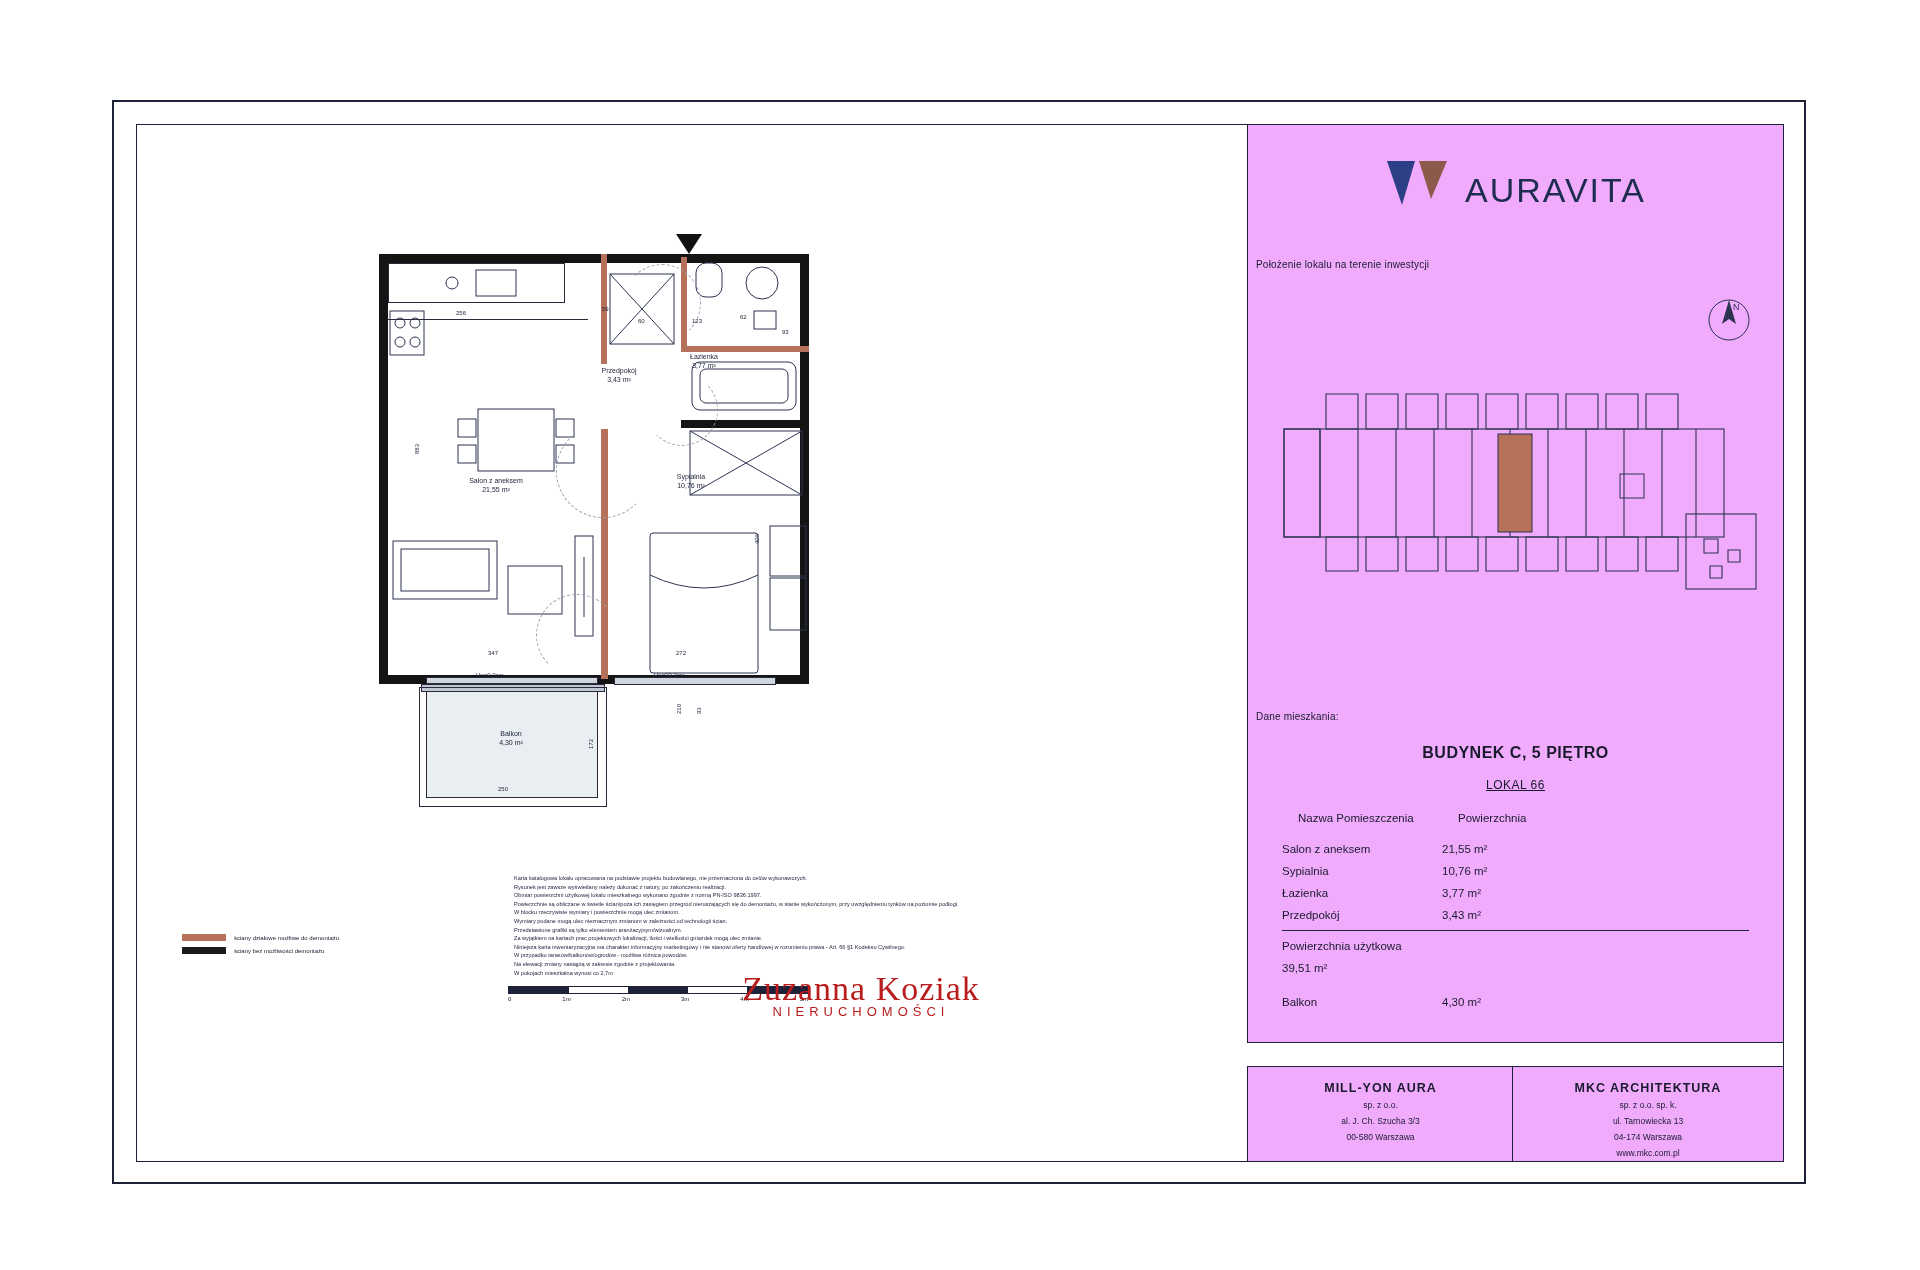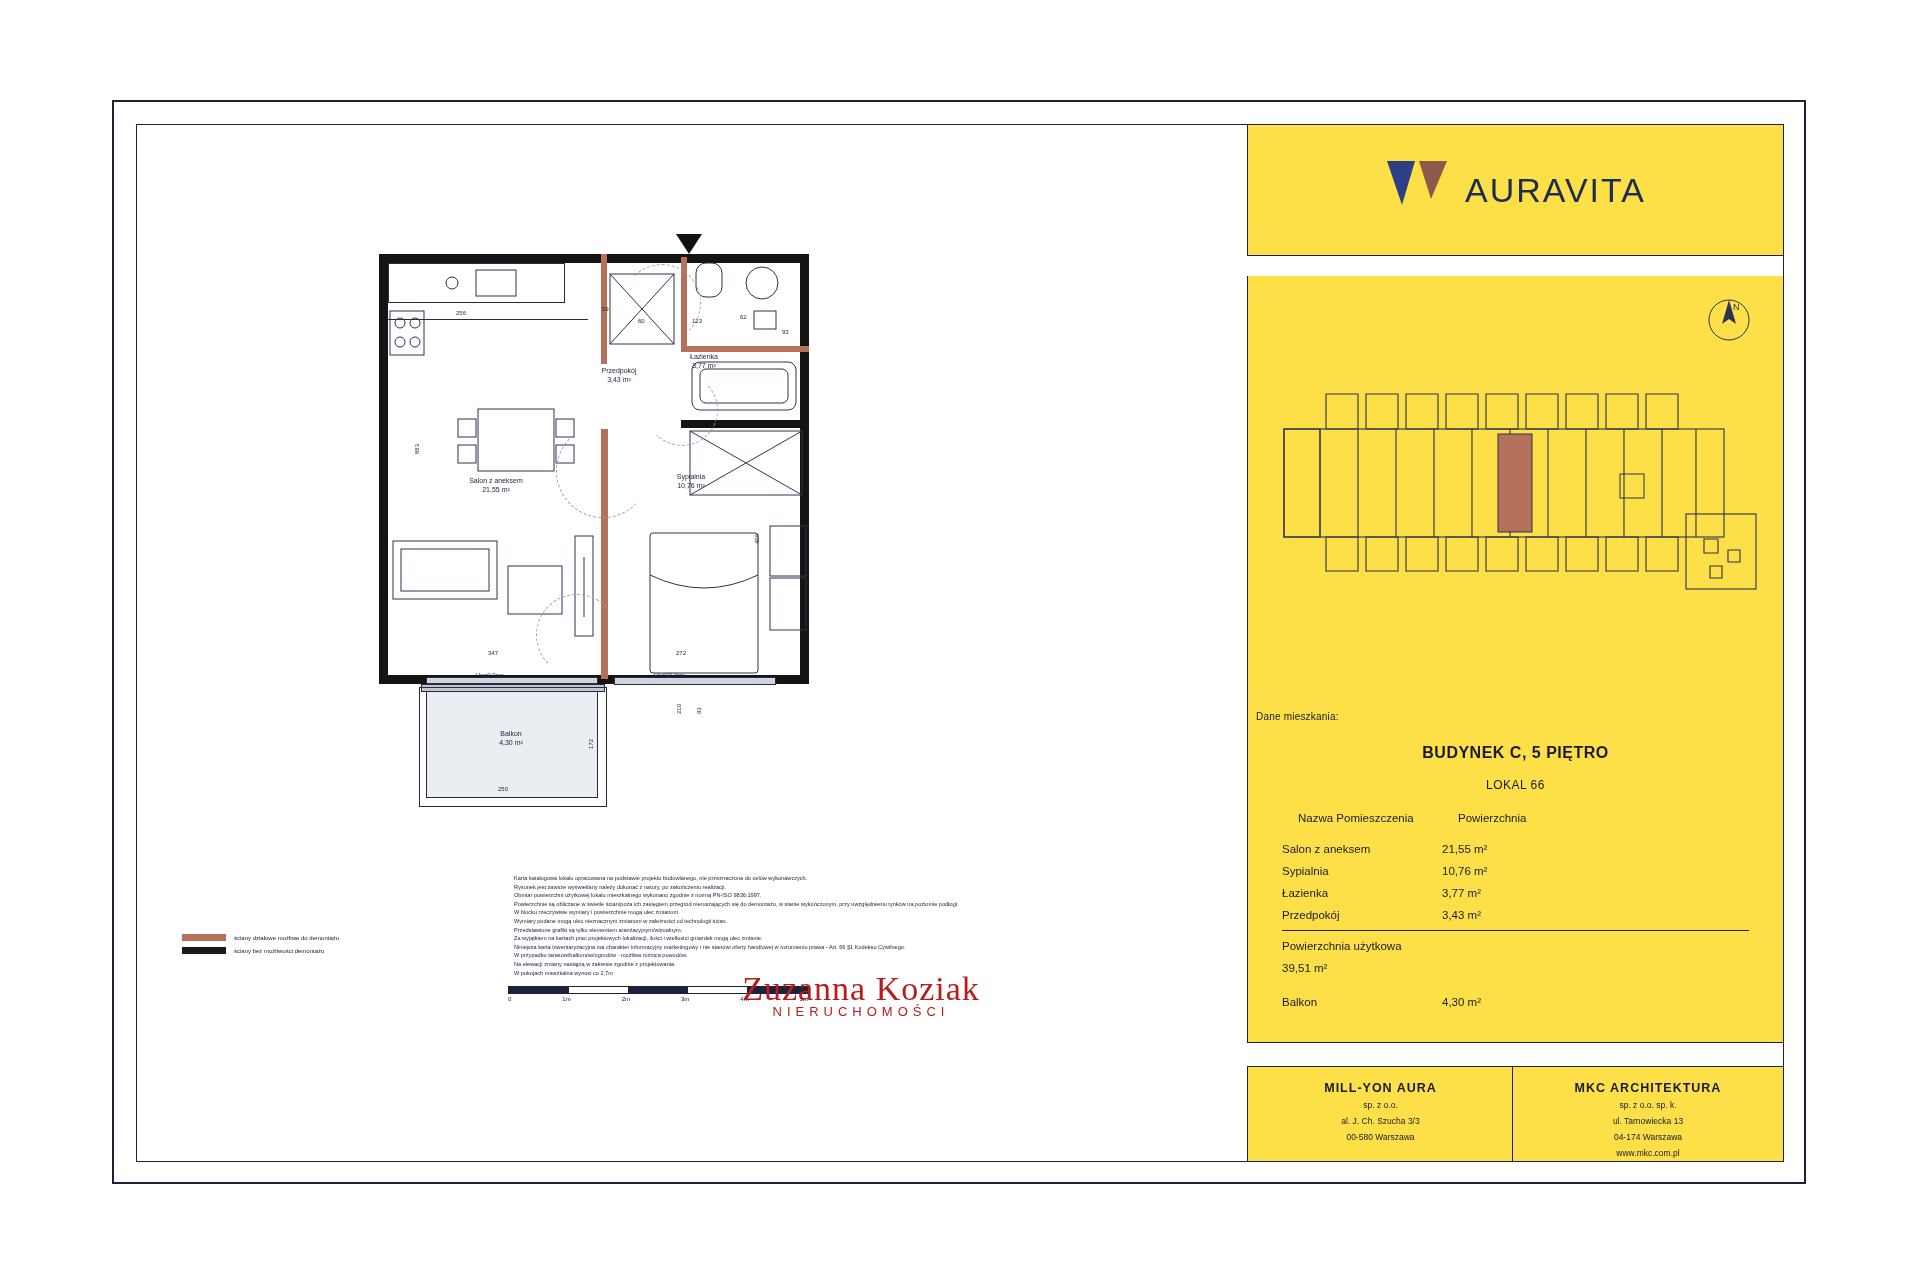--- a/index.html
+++ b/index.html
@@ -5,42 +5,42 @@
   html,body{margin:0;padding:0;background:#ffffff;}
   body{width:1920px;height:1270px;font-family:"Liberation Sans",sans-serif;color:#1a1a2e;position:relative;overflow:hidden;}
   .sheet{position:absolute;left:112px;top:100px;width:1690px;height:1080px;border:2px solid #1d2238;background:#fff;}
   .inner-frame{position:absolute;left:22px;top:22px;width:1646px;height:1036px;border:1px solid #1d2238;}
 
   
   .left-panel{position:absolute;left:22px;top:22px;width:1110px;height:1036px;border-right:0;}
   .drawing{position:absolute;left:0;top:0;width:1110px;height:1036px;}
 
   
-  .rblock{position:absolute;border:1px solid #1d2238;background:#fde047;}
+  .rblock{position:absolute;border:1px solid #1d2238;background:#f0abfc;}
   .logo-block{left:1133px;top:22px;width:535px;height:130px;}
   .loc-label{left:1133px;top:152px;width:535px;height:22px;border-top:0;}
   .loc-block{left:1133px;top:174px;width:535px;height:430px;border-top:0;}
   .data-label{left:1133px;top:604px;width:535px;height:22px;border-top:0;}
   .data-block{left:1133px;top:626px;width:535px;height:314px;border-top:0;}
   .firm1{left:1133px;top:964px;width:265px;height:94px;}
   .firm2{left:1398px;top:964px;width:270px;height:94px;}
 
   .label-text{font-size:10px;padding:5px 8px;letter-spacing:.2px;}
 
   
   .logo-wrap{position:absolute;left:0;top:0;width:100%;height:100%;display:flex;align-items:center;justify-content:center;gap:14px;}
   .logo-text{font-size:34px;letter-spacing:2px;color:#1d2c4f;font-family:"Liberation Sans",sans-serif;}
 
   
   .mini-plan{position:absolute;left:18px;top:58px;width:500px;height:290px;}
   .compass{position:absolute;right:28px;top:18px;width:52px;height:52px;}
 
   
   .data-block .dtitle{text-align:center;font-size:16px;font-weight:bold;margin-top:16px;letter-spacing:.5px;}
-  .data-block .dsub{text-align:center;font-size:12px;margin-top:16px;letter-spacing:.5px;}
+  .data-block .dsub{text-align:center;font-size:12px;margin-top:16px;letter-spacing:.5px;text-decoration:underline;}
   .data-block .dhead{display:flex;font-size:11.5px;margin:20px 0 0 0;padding:0 34px;}
   .data-block .dhead span:first-child{width:160px;padding-left:16px;}
   .rowlist{margin-top:14px;padding:0 34px;}
   .drow{display:flex;font-size:11.5px;line-height:22px;}
   .drow .nm{width:160px;}
   .drow.total{border-top:1px solid #1d2238;padding-top:4px;margin-top:4px;font-weight:normal;flex-direction:column;}
   .drow.gap{margin-top:12px;}
 
   
   .firm{position:absolute;left:0;top:0;width:100%;height:100%;text-align:center;}
@@ -276,20 +276,23 @@
   <div class="rblock logo-block">
     <div class="logo-wrap">
       <svg width="66" height="62">
         <polygon points="2,2 30,2 17,46" fill="#2d3f86"></polygon>
         <polygon points="34,2 62,2 46,40" fill="#8c5a4a"></polygon>
       </svg>
       <span class="logo-text">AURAVITA</span>
     </div>
   </div>
 
+  <div class="rblock loc-label">
+    <div class="label-text">Położenie lokalu na terenie inwestycji</div>
+  </div>
 
   <div class="rblock loc-block">
     <svg class="compass" viewBox="0 0 52 52">
       <circle cx="26" cy="26" r="20" fill="none" stroke="#2b3350" stroke-width="1"></circle>
       <polygon points="26,6 33,30 26,25 19,30" fill="#2b3350"></polygon>
       <text x="30" y="16" font-size="9" fill="#2b3350" font-family="Liberation Sans">N</text>
     </svg>
     <svg class="mini-plan" viewBox="0 0 500 290">
       <g fill="none" stroke="#2b3350" stroke-width="1.1">
         <rect x="18" y="95" width="440" height="108"></rect>

